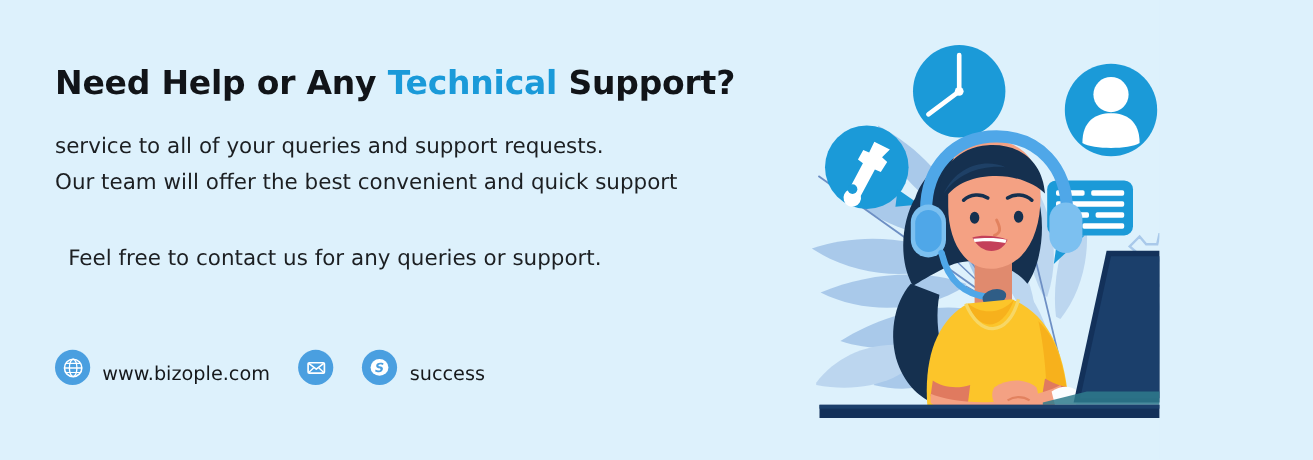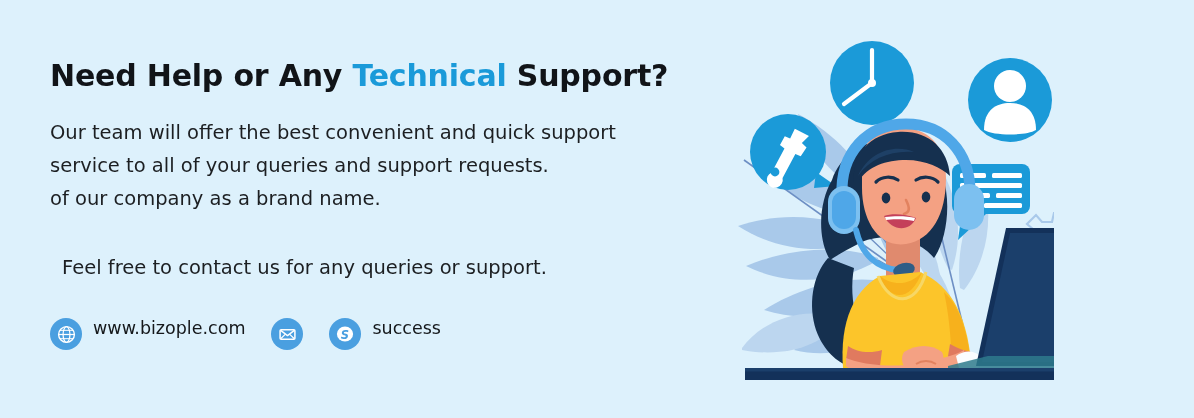--- a/index.html
+++ b/index.html
@@ -65,21 +65,21 @@
   .contact-row {
     position: absolute;
     left: 50px;
     top: 318px;
     display: flex;
     align-items: center;
     gap: 26px;
   }
   .contact-item {
     display: flex;
-    align-items: flex-start;
+    align-items: flex-end;
     gap: 11px;
   }
   .contact-icon {
     width: 32px;
     height: 32px;
     border-radius: 50%;
     background: #4a9fe0;
     display: flex;
     align-items: center;
     justify-content: center;
@@ -109,23 +109,22 @@
 </head>
 <body>
 
 <div class="banner">
 
   <div class="content">
 
     <h1 class="headline"><span>Need Help or Any </span><span class="accent">Technical</span><span> Support?</span></h1>
 
     <p class="body-copy">
+      <span class="line">service to all of your queries and support requests.</span>
       <span class="line">Our team will offer the best convenient and quick support</span>
-      <span class="line">service to all of your queries and support requests.</span>
-      <span class="line">of our company as a brand name.</span>
     </p>
 
     <p class="closing-copy">Feel free to contact us for any queries or support.</p>
   </div>
 
   <div class="contact-row">
 
     <div class="contact-item">
       <span class="contact-icon">
         <svg width="19" height="19" viewBox="0 0 20 20">

